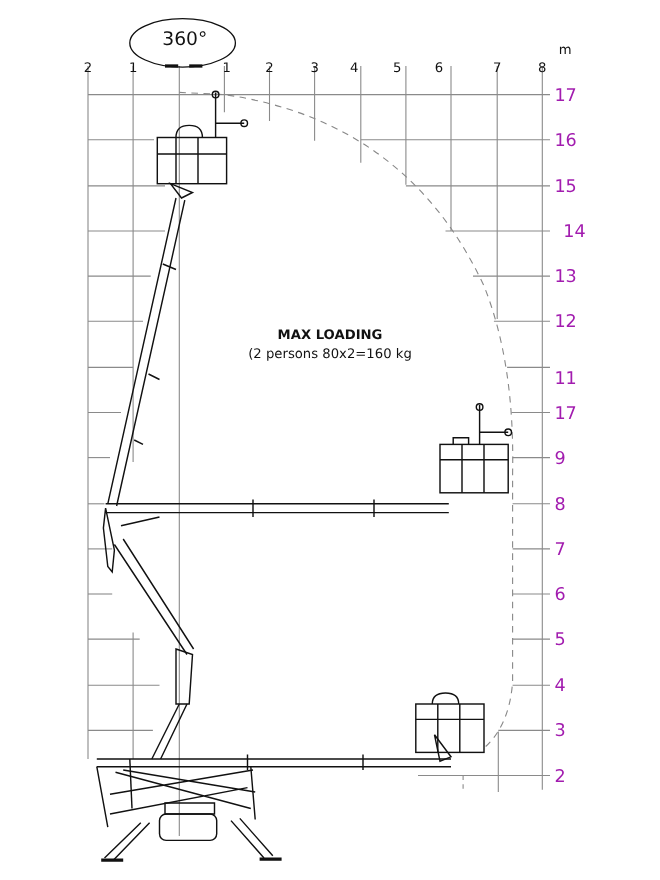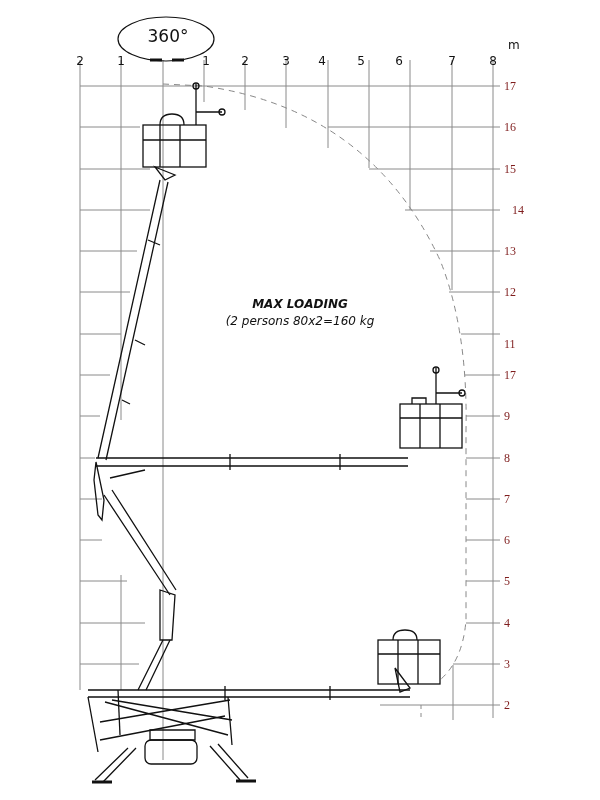--- a/index.html
+++ b/index.html
@@ -1,25 +1,25 @@
 <!DOCTYPE html>
 <html><head>
 <meta charset="utf-8">
 <style>
   html, body { margin:0; padding:0; background:#ffffff; }
   body { width:600px; height:800px; overflow:hidden; position:relative;
          font-family:"DejaVu Sans", sans-serif; }
   #stage { position:absolute; left:0; top:0; width:600px; height:584px; }
   .lbl { position:absolute; font-size:12px; color:#111; transform:translateX(-50%); }
-  .ylbl { position:absolute; font-size:12px; color:#7f1d1d; transform:translateY(-50%);font-family:Liberation Serif, serif; }
+  .ylbl { position:absolute; font-size:16px; color:#a21caf; transform:translateY(-50%); }
   .unit { position:absolute; left:508px; top:38px; font-size:12px; color:#111; }
   .rot { position:absolute; left:140px; top:26px; width:56px; text-align:center;
          font-size:17px; color:#111; }
   .cap { position:absolute; left:205px; top:296px; width:190px; text-align:center;
-         font-size:12px; line-height:17px; color:#111;font-style:italic; }
+         font-size:12px; line-height:17px; color:#111; }
   .cap b { font-weight:bold; display:block; }
   .cap span { display:block; }
 </style>
 </head>
 <body>
 
 <div id="stage">
   <svg width="600" height="800" viewBox="0 0 600 800" style="position:absolute;left:0;top:0">
 
     <g stroke="#8a8a8a" stroke-width="1" fill="none">

